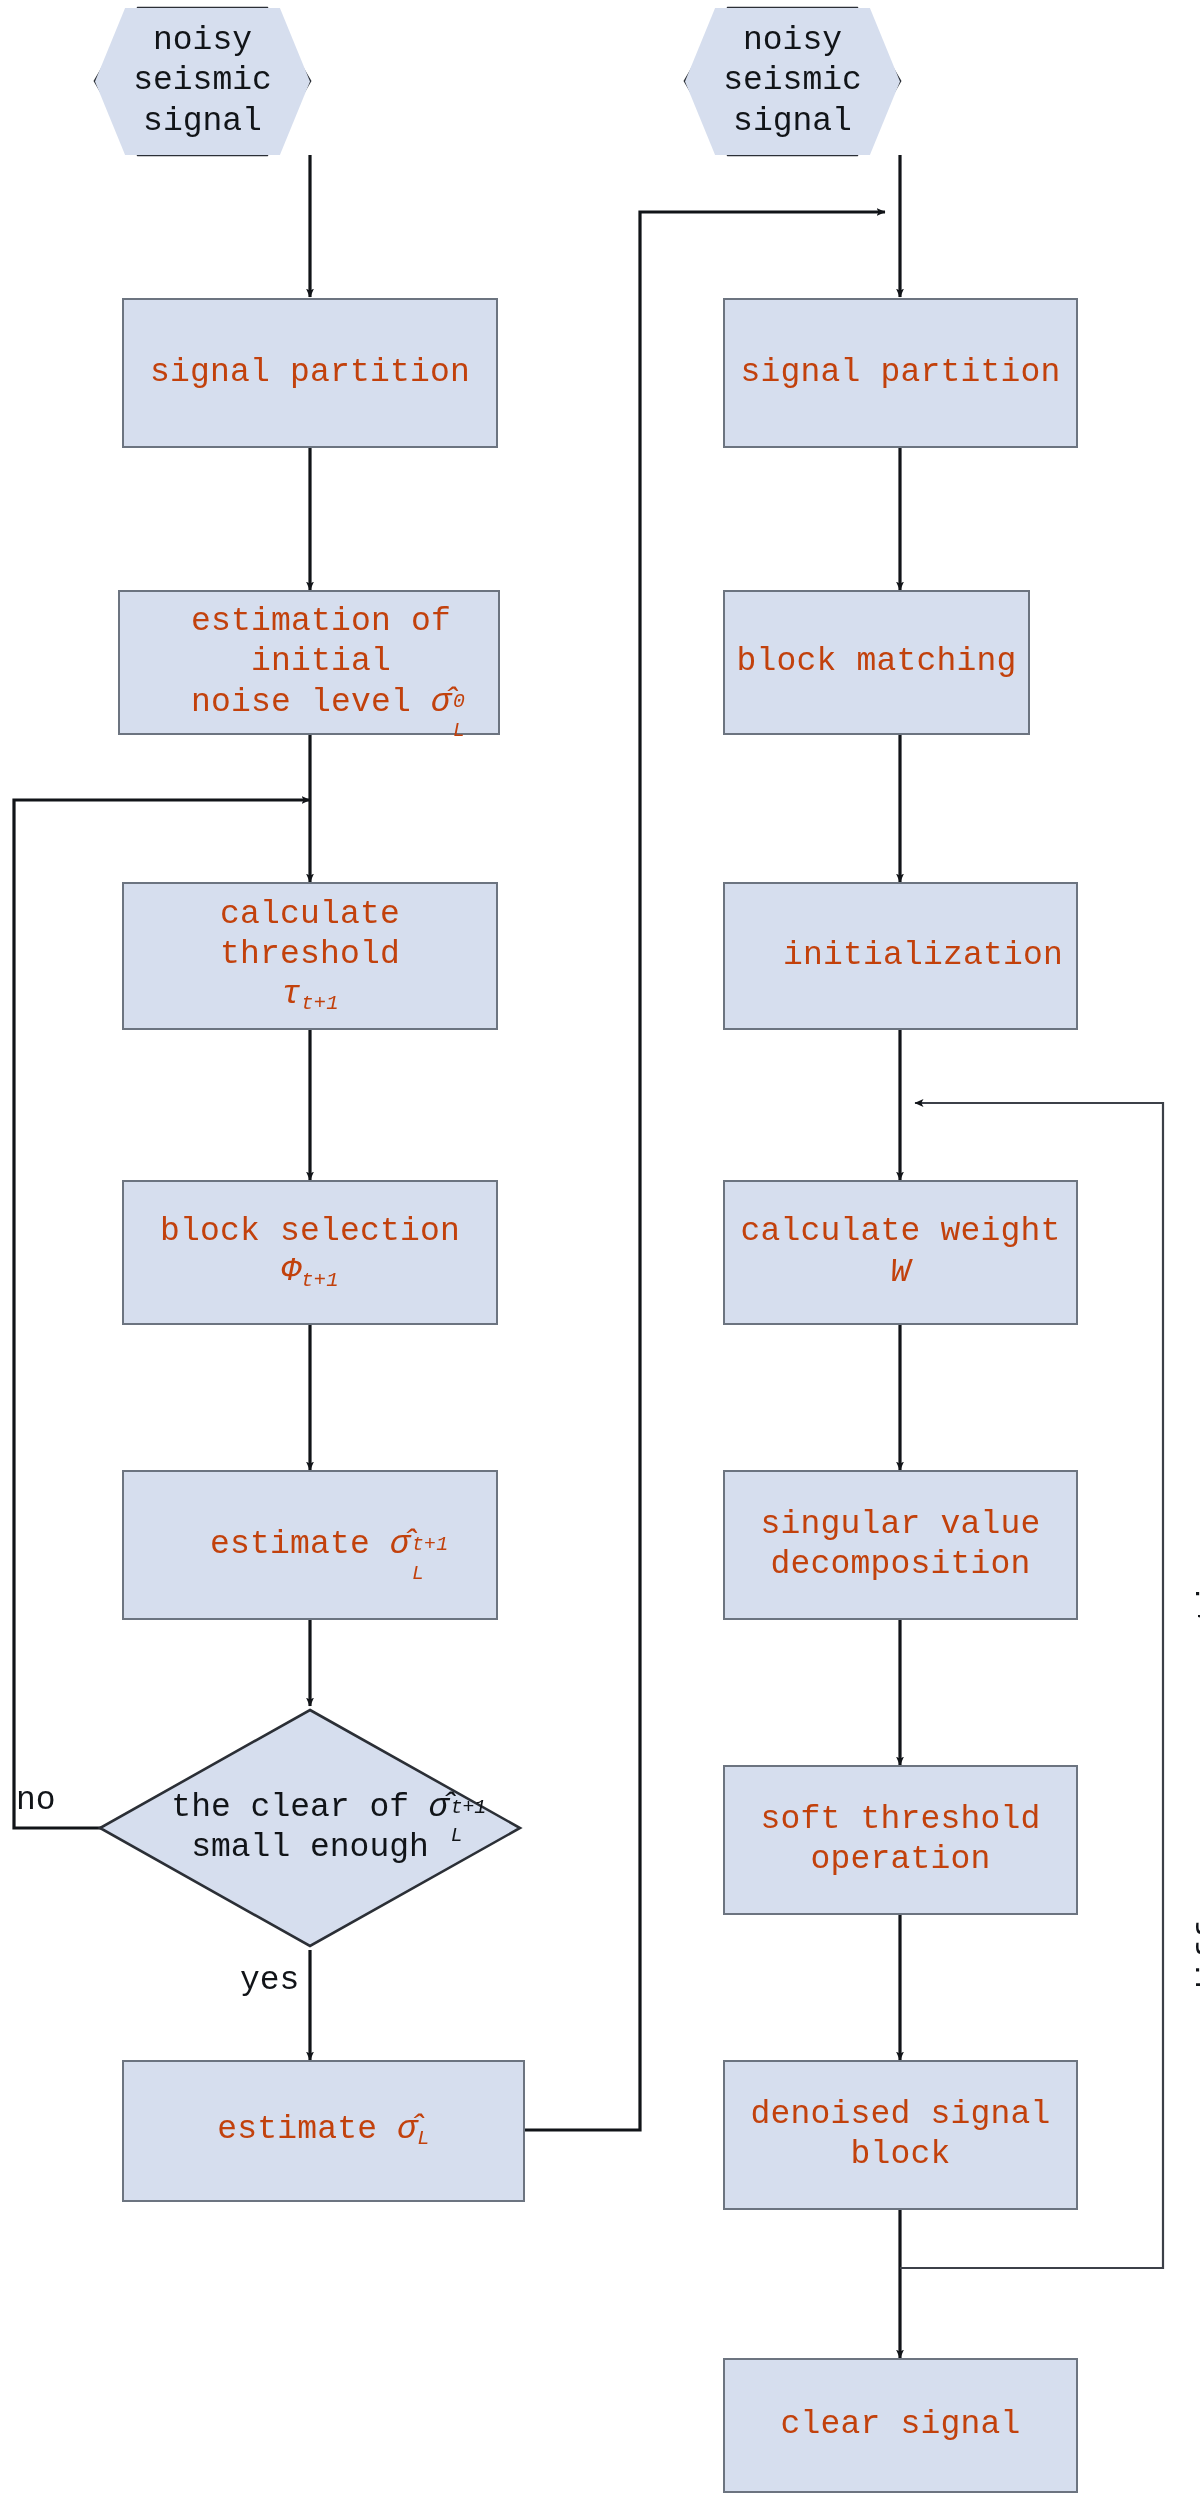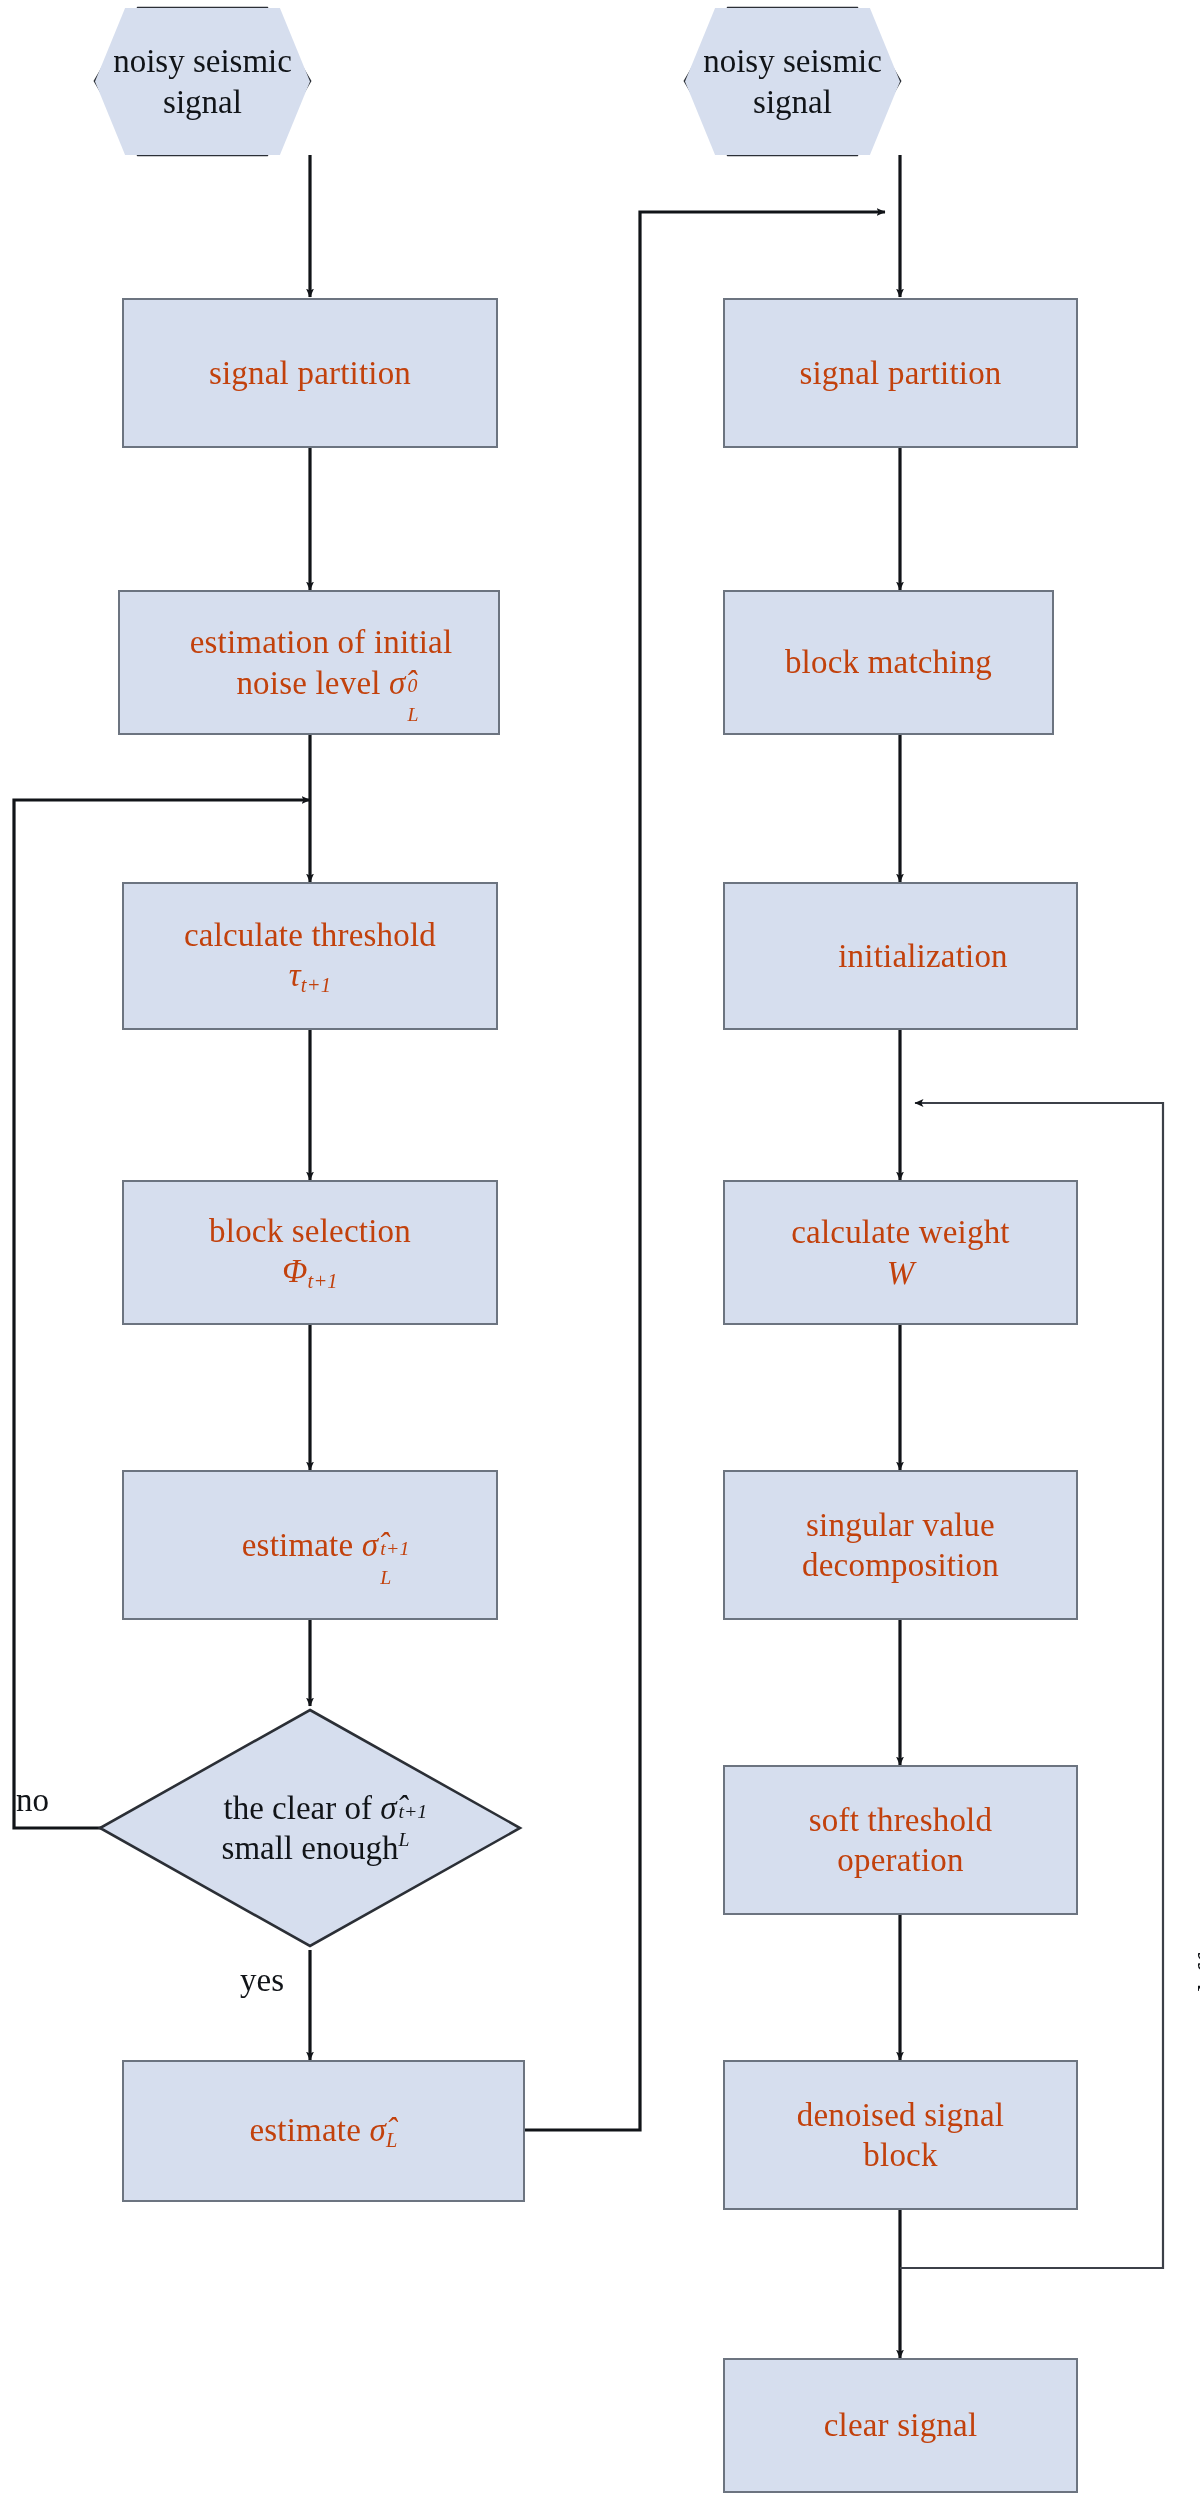--- a/index.html
+++ b/index.html
@@ -5,21 +5,21 @@
   html, body {
     margin: 0;
     padding: 0;
     background: #ffffff;
   }
   #page {
     position: relative;
     width: 1200px;
     height: 2501px;
     background: #ffffff;
-    font-family: Liberation Serif, serif;
+    font-family: Liberation Mono, monospace;
     overflow: hidden;
   }
   svg.wires {
     position: absolute;
     left: 0; top: 0;
     width: 1200px;
     height: 2501px;
     pointer-events: none;
   }
   .node {
@@ -211,21 +211,21 @@
   </div>
 
   <div class="hex" style="left:685px; top:8px; width:215px; height:147px;">
     <span class="inner">noisy seismic signal</span>
   </div>
 
   <div class="node" style="left:723px; top:298px; width:355px; height:150px;">
     <span class="inner">signal partition</span>
   </div>
 
-  <div class="node" style="left:723px; top:590px; width:331px; height:145px;">
+  <div class="node" style="left:723px; top:590px; width:307px; height:145px;">
     <span class="inner">block matching</span>
   </div>
 
   <div class="node" style="left:723px; top:882px; width:355px; height:148px;padding-left:45px;">
     <span class="inner">initialization</span>
   </div>
 
   <div class="node" style="left:723px; top:1180px; width:355px; height:145px;">
     <span class="inner">
       <span>calculate weight</span><br>

